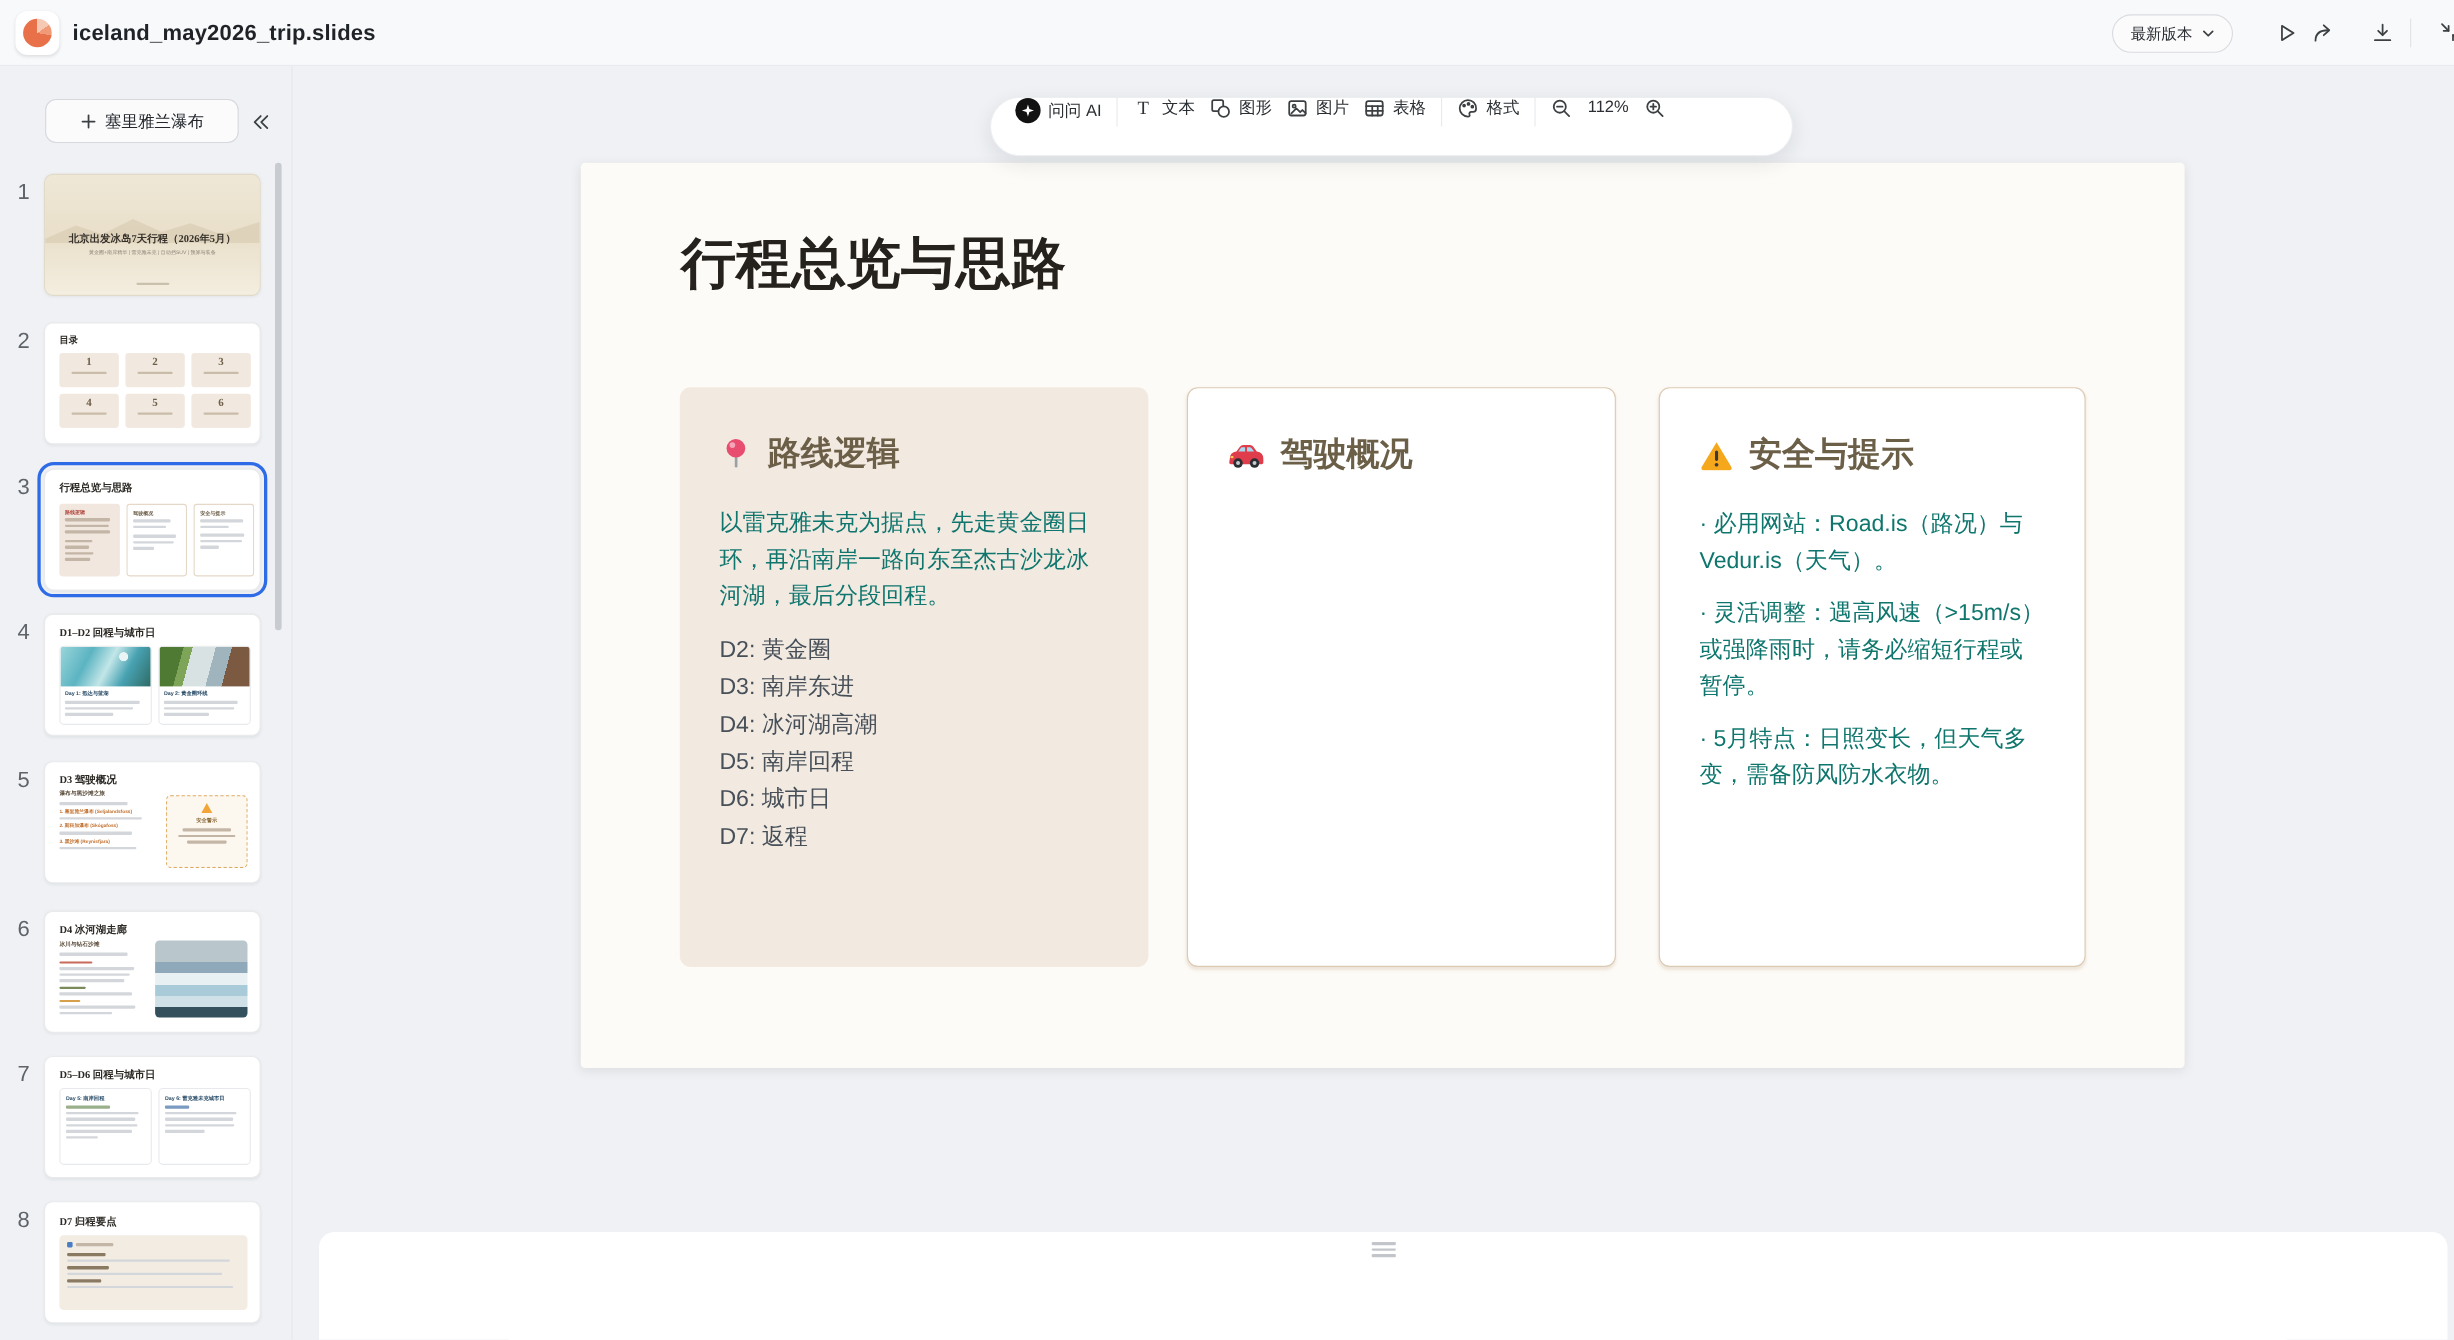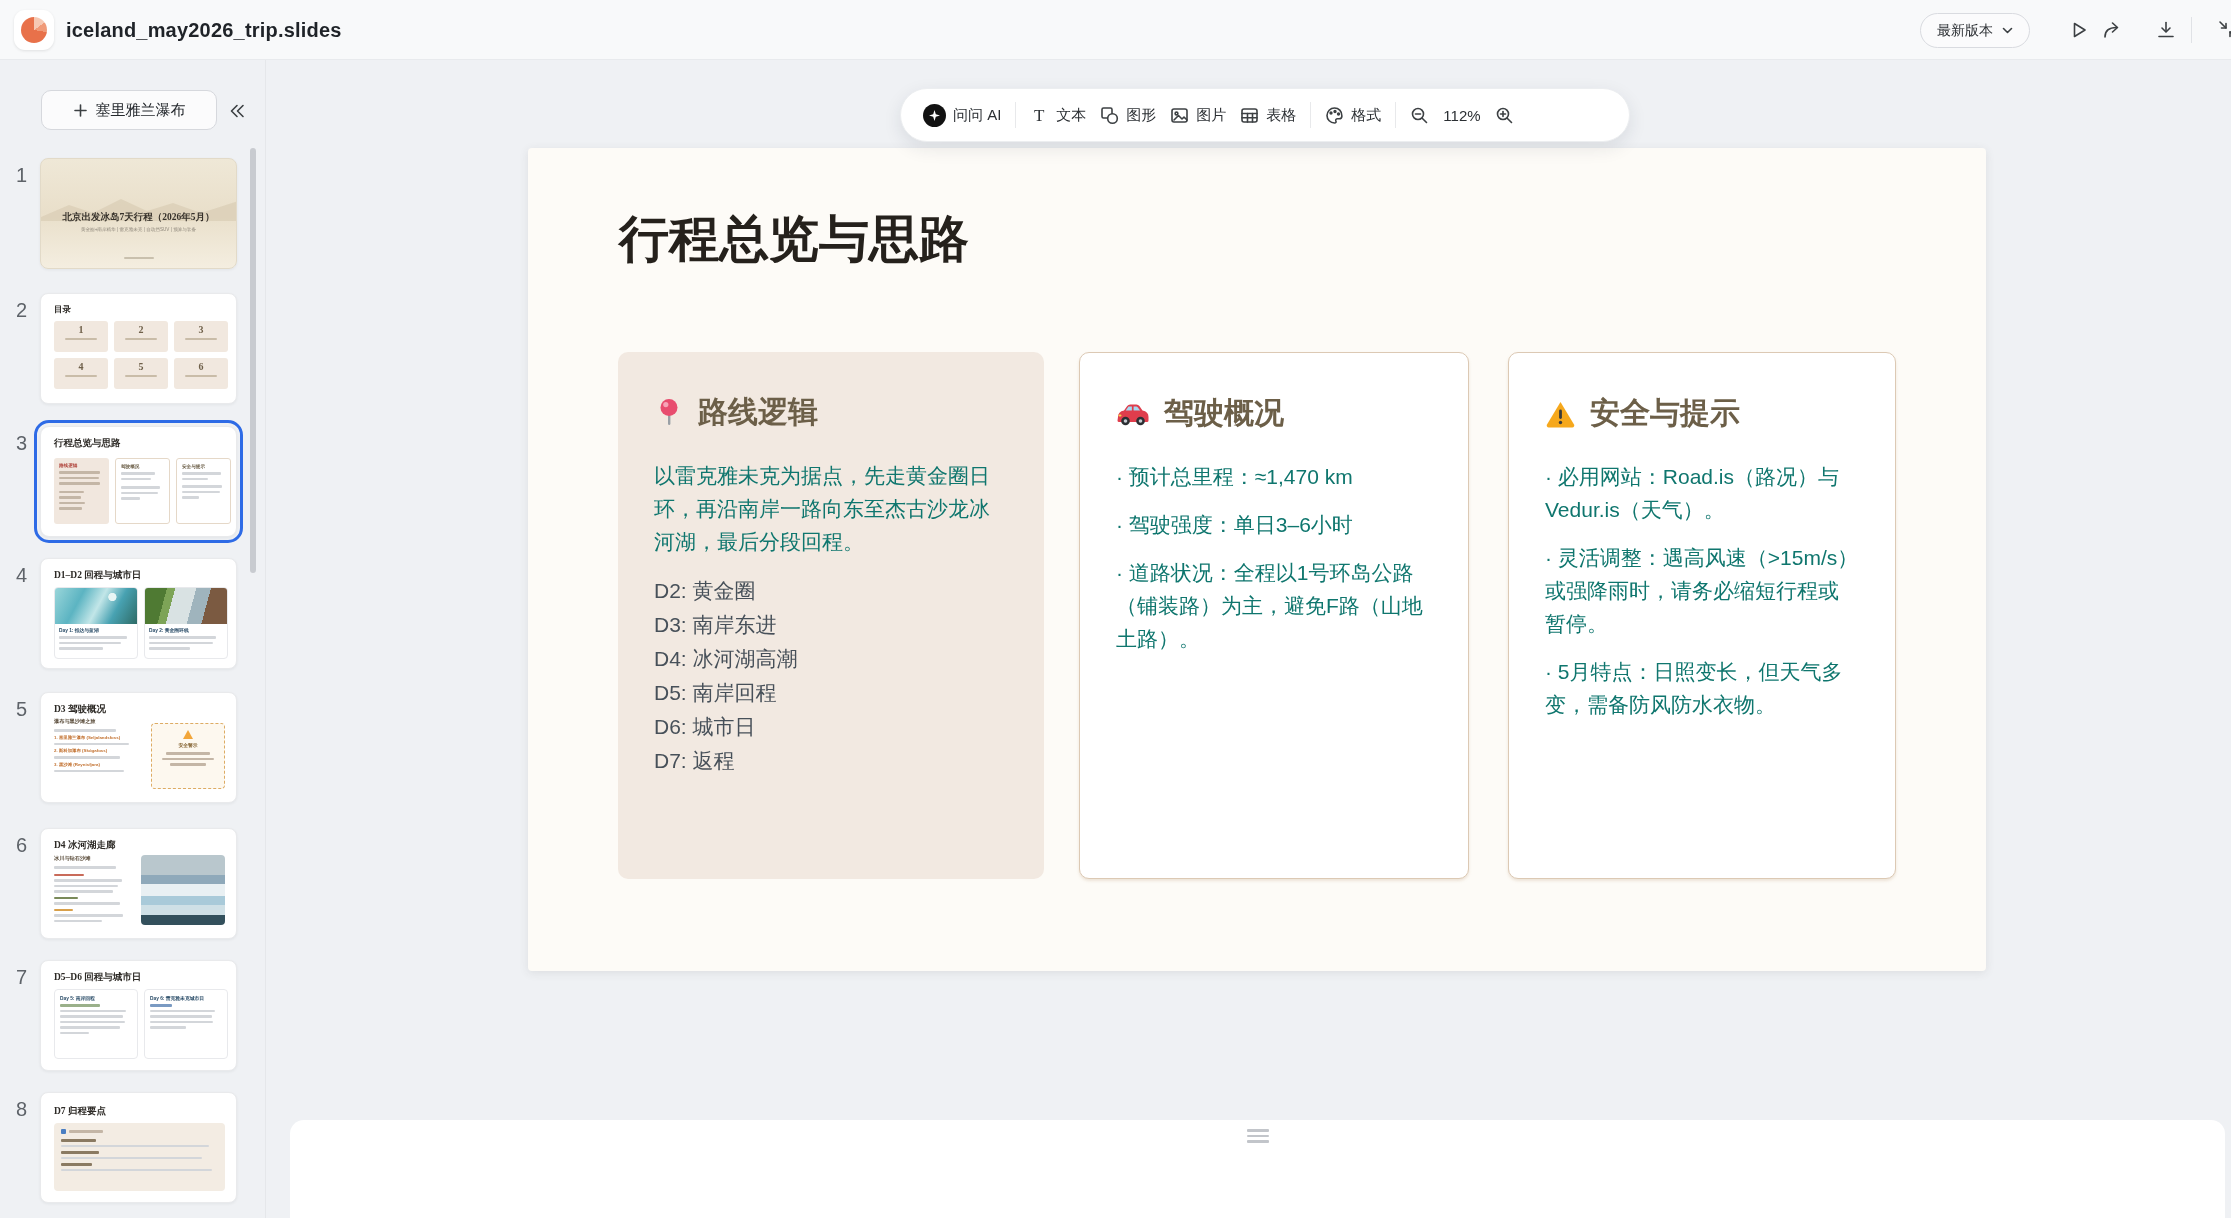--- a/index.html
+++ b/index.html
@@ -31,21 +31,21 @@
   .toc-cell { background:#f1e8df; border-radius:3px; text-align:center; padding-top:3px; }
   .toc-num { font-family:"Liberation Serif","DejaVu Serif",serif; font-size:10px; font-weight:700; color:#6f604a; line-height:11px; }
   .toc-bar { width:60%; height:2px; background:#c9bca8; border-radius:1px; margin:3px auto 0; }
   .mini-card { position:absolute; top:31px; height:66px; border-radius:3px; padding:5px 5px; }
   .mini-h { font-size:4.6px; font-weight:700; white-space:nowrap; }
   .photo-card { position:absolute; top:28px; width:84px; height:72px; border:1px solid #e8e9ec; border-radius:4px; background:#fff; overflow:hidden; }
   .photo-cap { font-size:4.8px; font-weight:700; color:#274a66; margin:3px 4px 1px; white-space:nowrap; }
   .warn-tri { width:0; height:0; border-left:5px solid transparent; border-right:5px solid transparent; border-bottom:9px solid #f2a63a; margin:0 auto; }
 
   
-  .toolbar { position:absolute; left:900px; top:88px; width:730px; height:54px; background:#ffffff; border:1px solid #eceef0; border-radius:27px; box-shadow:0 6px 18px rgba(30,40,60,.10); display:flex; align-items:center; padding:0 22px; gap:14px; z-index:20; }
+  .toolbar { position:absolute; left:900px; top:88px; width:730px; height:54px; background:#ffffff; border:1px solid #eceef0; border-radius:27px; box-shadow:0 6px 18px rgba(30,40,60,.10); display:flex; align-items:flex-start; padding:0 22px; gap:14px; z-index:20; }
   .tb-item { display:flex; align-items:center; gap:7px; font-size:15px; color:#2b2f33; cursor:pointer; white-space:nowrap; }
   .tb-div { width:1px; height:26px; background:#e8e9eb; }
   .ai-dot { width:23px; height:23px; border-radius:50%; background:#121212; display:flex; align-items:center; justify-content:center; }
 
   
   .slide { position:absolute; left:528px; top:148px; width:1458px; height:823px; background:#fdfbf7; border-radius:4px; box-shadow:0 2px 10px rgba(60,60,60,.10); }
   .slide-title { position:absolute; left:91px; top:58px; font-family:"Liberation Serif","DejaVu Serif",serif; font-weight:700; font-size:50px; color:#25211c; }
   .card { position:absolute; top:204px; height:527px; border-radius:10px; padding:40px 36px 0; }
   .card.filled { left:90px; width:426px; background:#f2e9e1; }
   .card.outlined { background:#ffffff; border:1px solid #dcc9b4; box-shadow:0 2px 3px rgba(190,160,125,.25); }
@@ -397,25 +397,20 @@
         <path d="M12.5 5.5 h3.4 v4 h-6.2 Z" fill="#a6d9f0"></path>
         <path d="M17.6 5.5 h2.6 q.9 0 1.5.8 l2.4 3.2 h-6.5 Z" fill="#a6d9f0"></path>
         <circle cx="9.5" cy="20" r="4.3" fill="#2b2f33"></circle>
           <circle cx="9.5" cy="20" r="1.8" fill="#c7ccd2"></circle>
         <circle cx="24.5" cy="20" r="4.3" fill="#2b2f33"></circle>
           <circle cx="24.5" cy="20" r="1.8" fill="#c7ccd2"></circle>
         <rect x="2.5" y="13.5" width="3" height="2" rx="1" fill="#f8d34e"></rect>
       </svg>
       <span>驾驶概况</span>
     </div>
-    <div class="card-body">
-      <div class="blt">· 预计总里程：≈1,470 km</div>
-      <div class="blt">· 驾驶强度：单日3–6小时</div>
-      <div class="blt">· 道路状况：全程以1号环岛公路（铺装路）为主，避免F路（山地土路）。</div>
-    </div>
   </div>
 
   <div class="card outlined" style="left:980px;width:388px">
     <div class="card-head">
       <svg width="31" height="28" viewBox="0 0 31 28">
         <path d="M15.5 2 L29 24.5 a2 2 0 0 1 -1.7 3 H3.7 a2 2 0 0 1 -1.7 -3 Z" fill="#f6a81c"></path>
         <rect x="14.1" y="9.5" width="2.8" height="9.5" rx="1.4" fill="#3a3a3a"></rect>
         <circle cx="15.5" cy="22.5" r="1.7" fill="#3a3a3a"></circle>
       </svg>
       <span>安全与提示</span>

